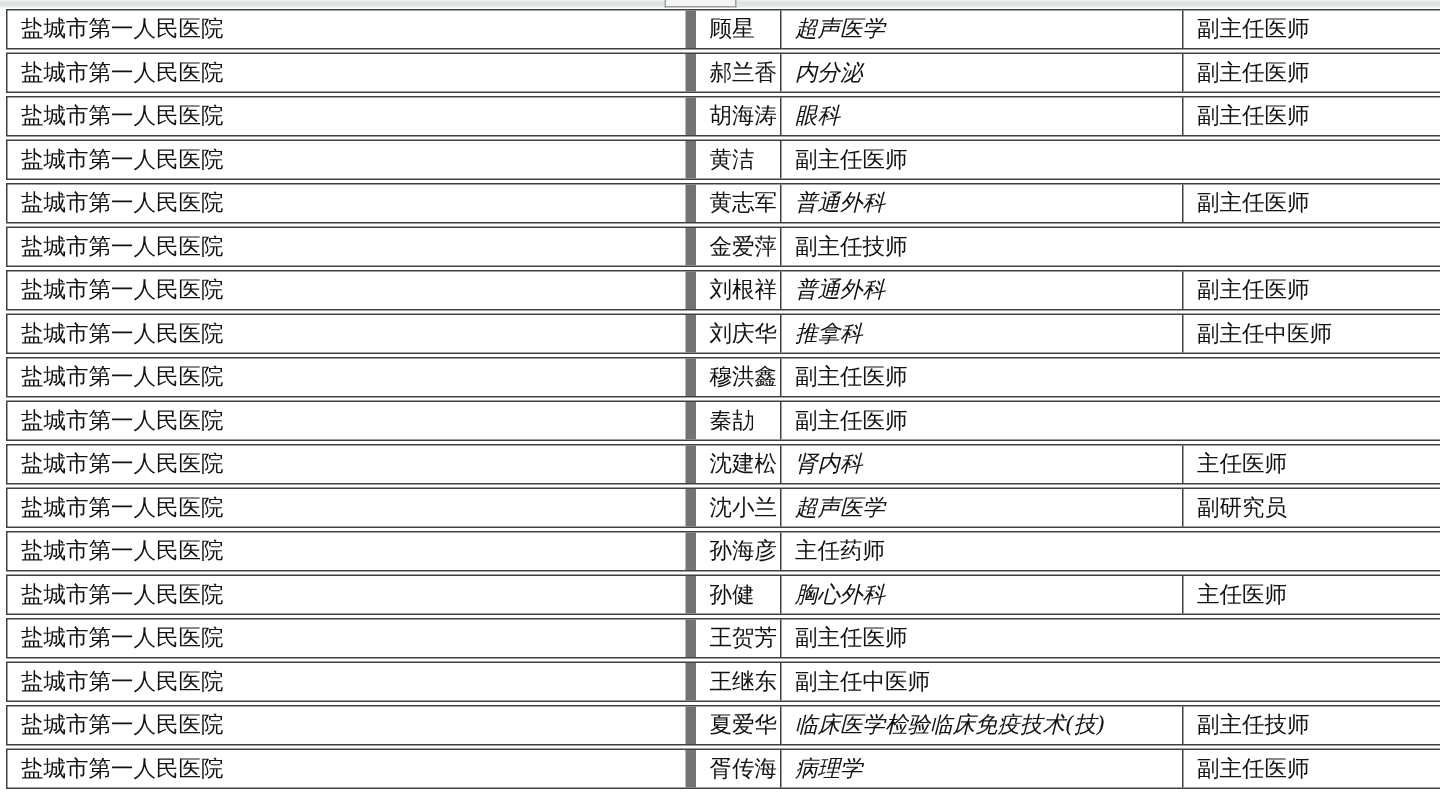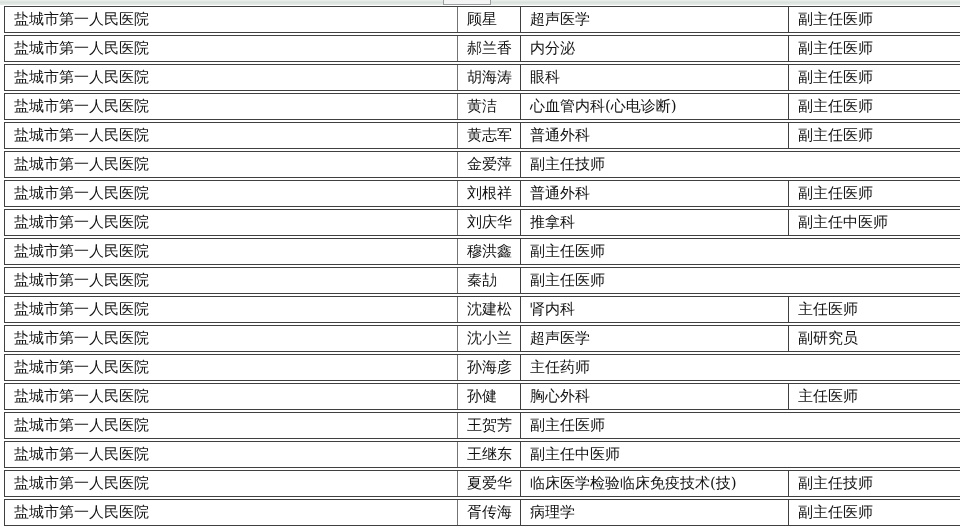--- a/index.html
+++ b/index.html
@@ -52,22 +52,22 @@
     align-items: center;
     box-sizing: border-box;
     padding-left: 9px;
     font-size: 15px;
     color: #121212;
     white-space: nowrap;
     overflow: hidden;
     line-height: 1;
   }
   .c1 { width: 452px; }
-  .c2 { width: 63px;  border-left: 1px solid #737373; }
-  .c3 { width: 268px; border-left: 1px solid #404040; }
+  .c2 { width: 63px;  border-left: 7px solid #737373; }
+  .c3 { width: 268px; border-left: 1px solid #404040; font-style: italic; }
   .c4 { flex: 1;      border-left: 1px solid #404040; }
 </style>
 </head>
 <body>
 
 <div class="top-strip">
   <div class="top-widget"></div>
 </div>
 
 <div class="table" id="table-root">
@@ -88,21 +88,20 @@
   <div class="row">
     <div class="cell c1">盐城市第一人民医院</div>
     <div class="cell c2">胡海涛</div>
     <div class="cell c3">眼科</div>
     <div class="cell c4">副主任医师</div>
   </div>
 
   <div class="row">
     <div class="cell c1">盐城市第一人民医院</div>
     <div class="cell c2">黄洁</div>
-    <div class="cell c3">心血管内科(心电诊断)</div>
     <div class="cell c4">副主任医师</div>
   </div>
 
   <div class="row">
     <div class="cell c1">盐城市第一人民医院</div>
     <div class="cell c2">黄志军</div>
     <div class="cell c3">普通外科</div>
     <div class="cell c4">副主任医师</div>
   </div>
 

